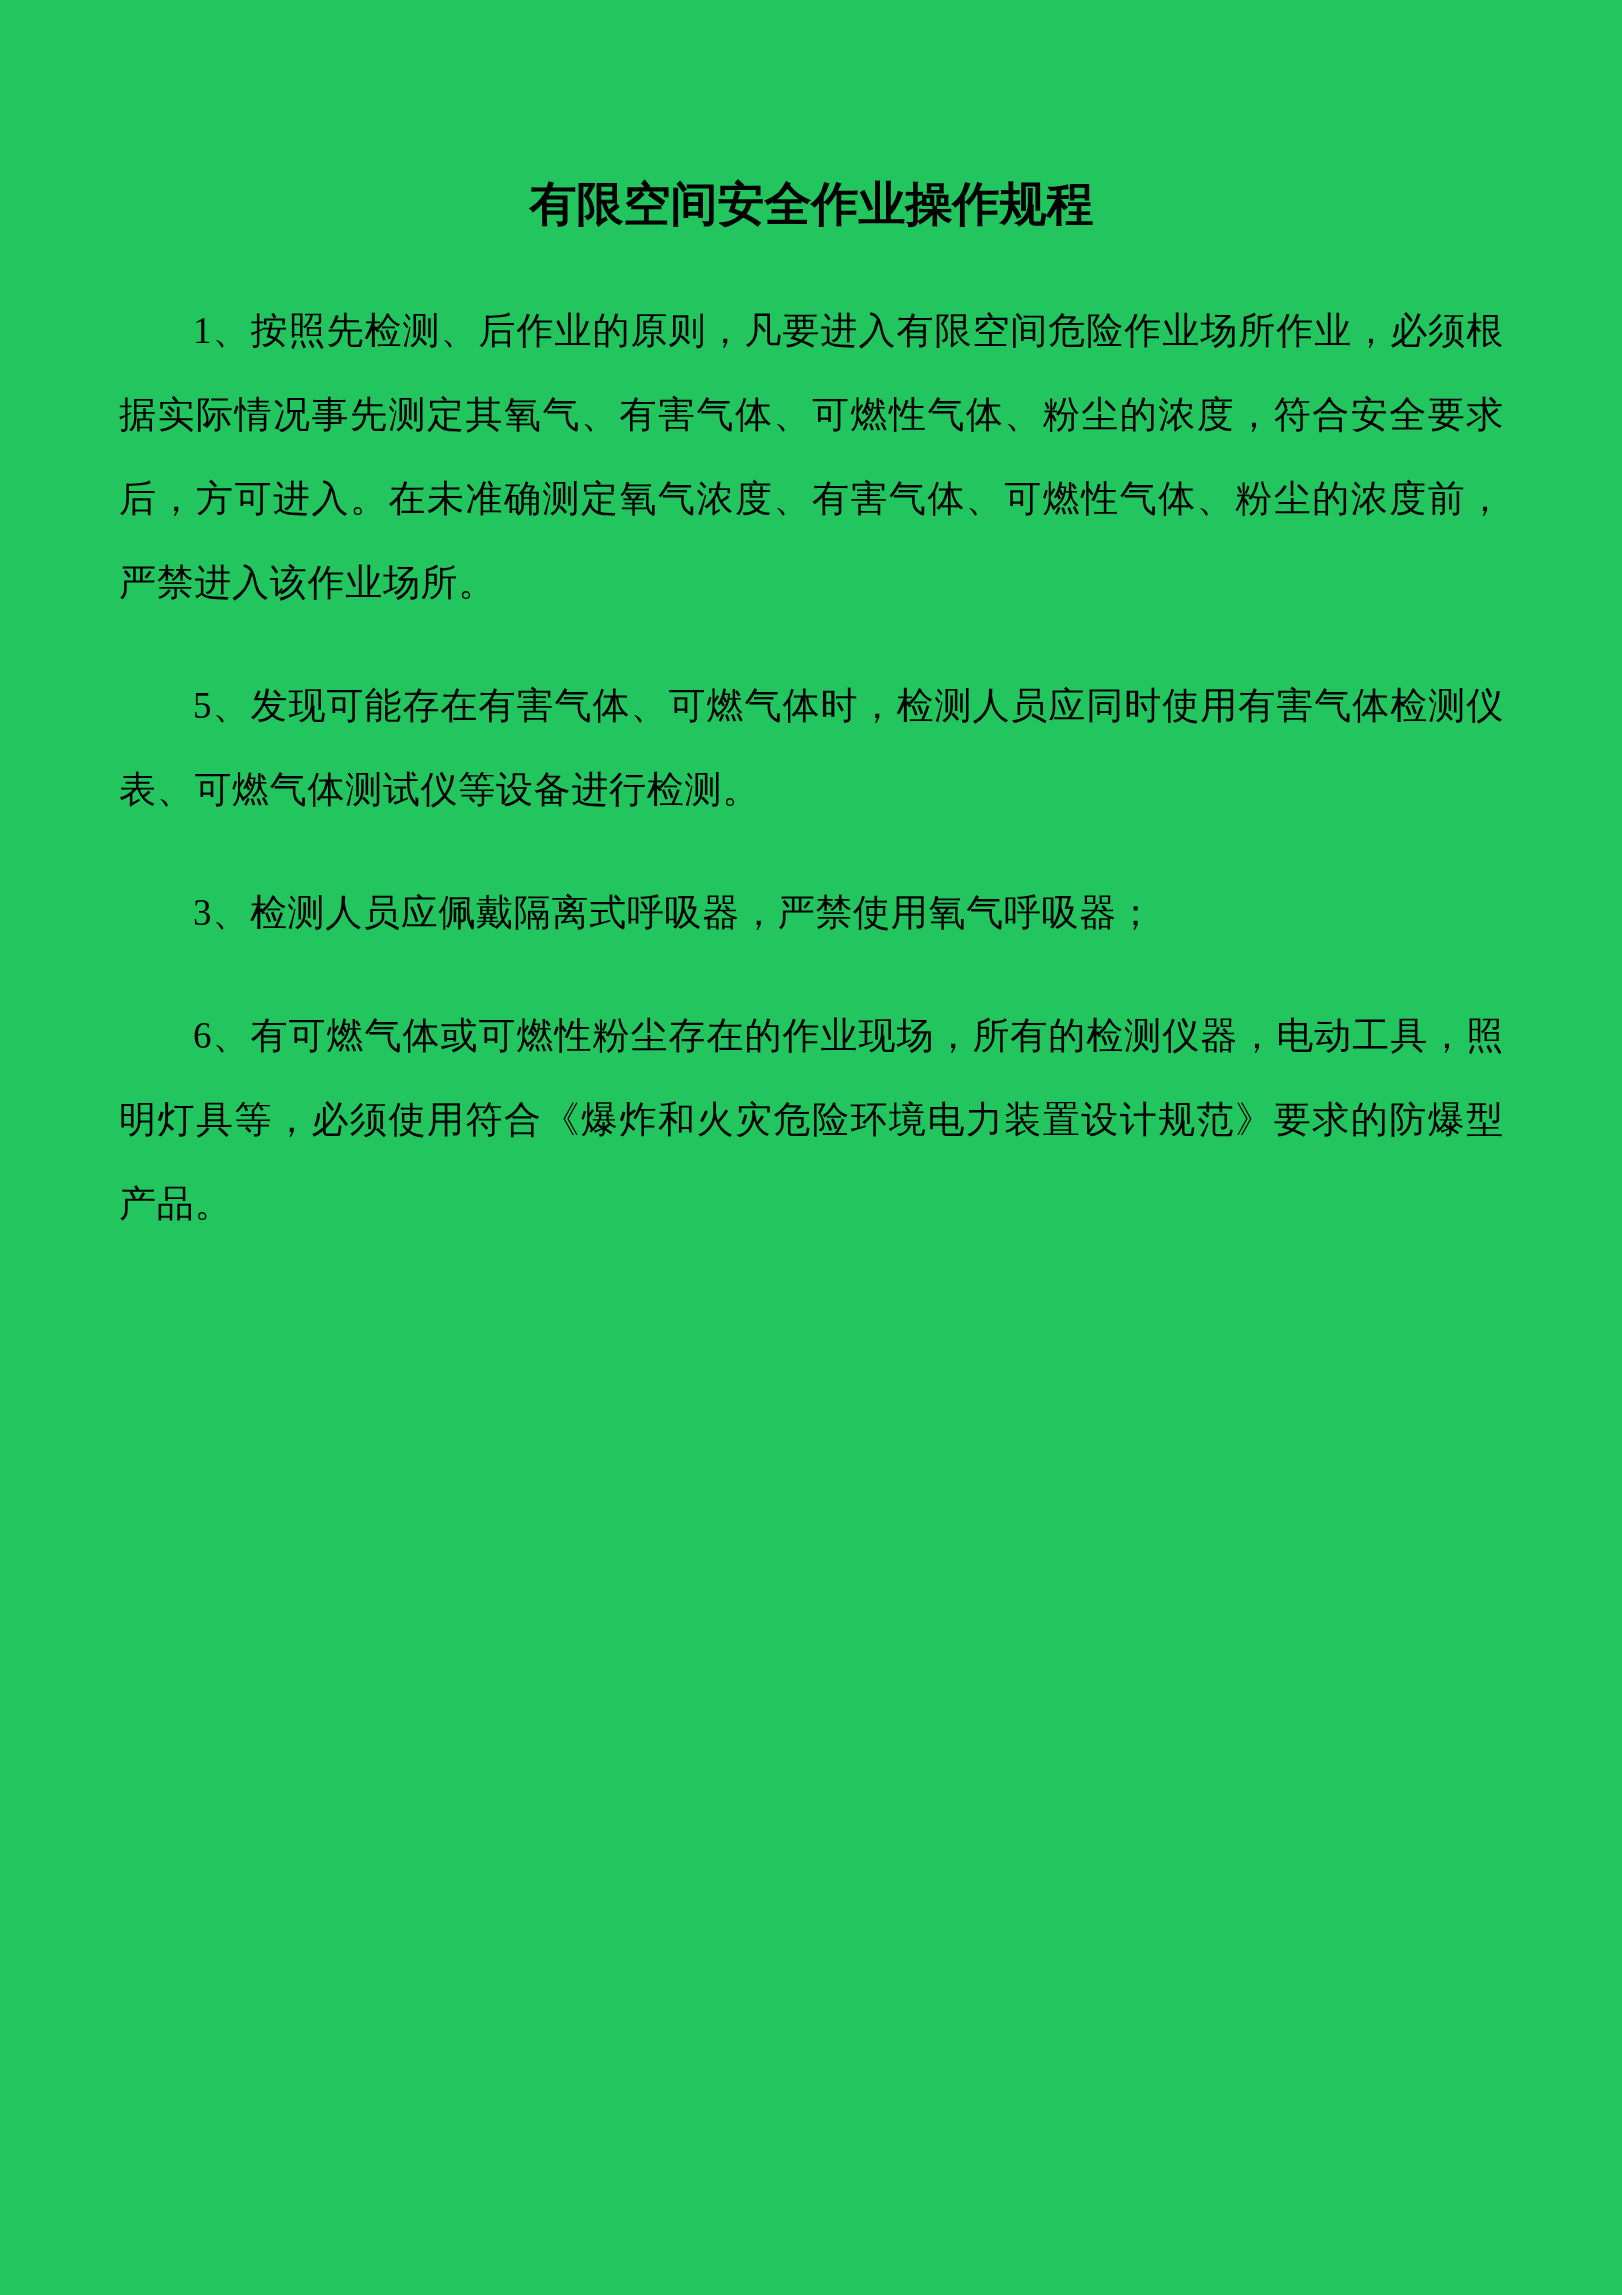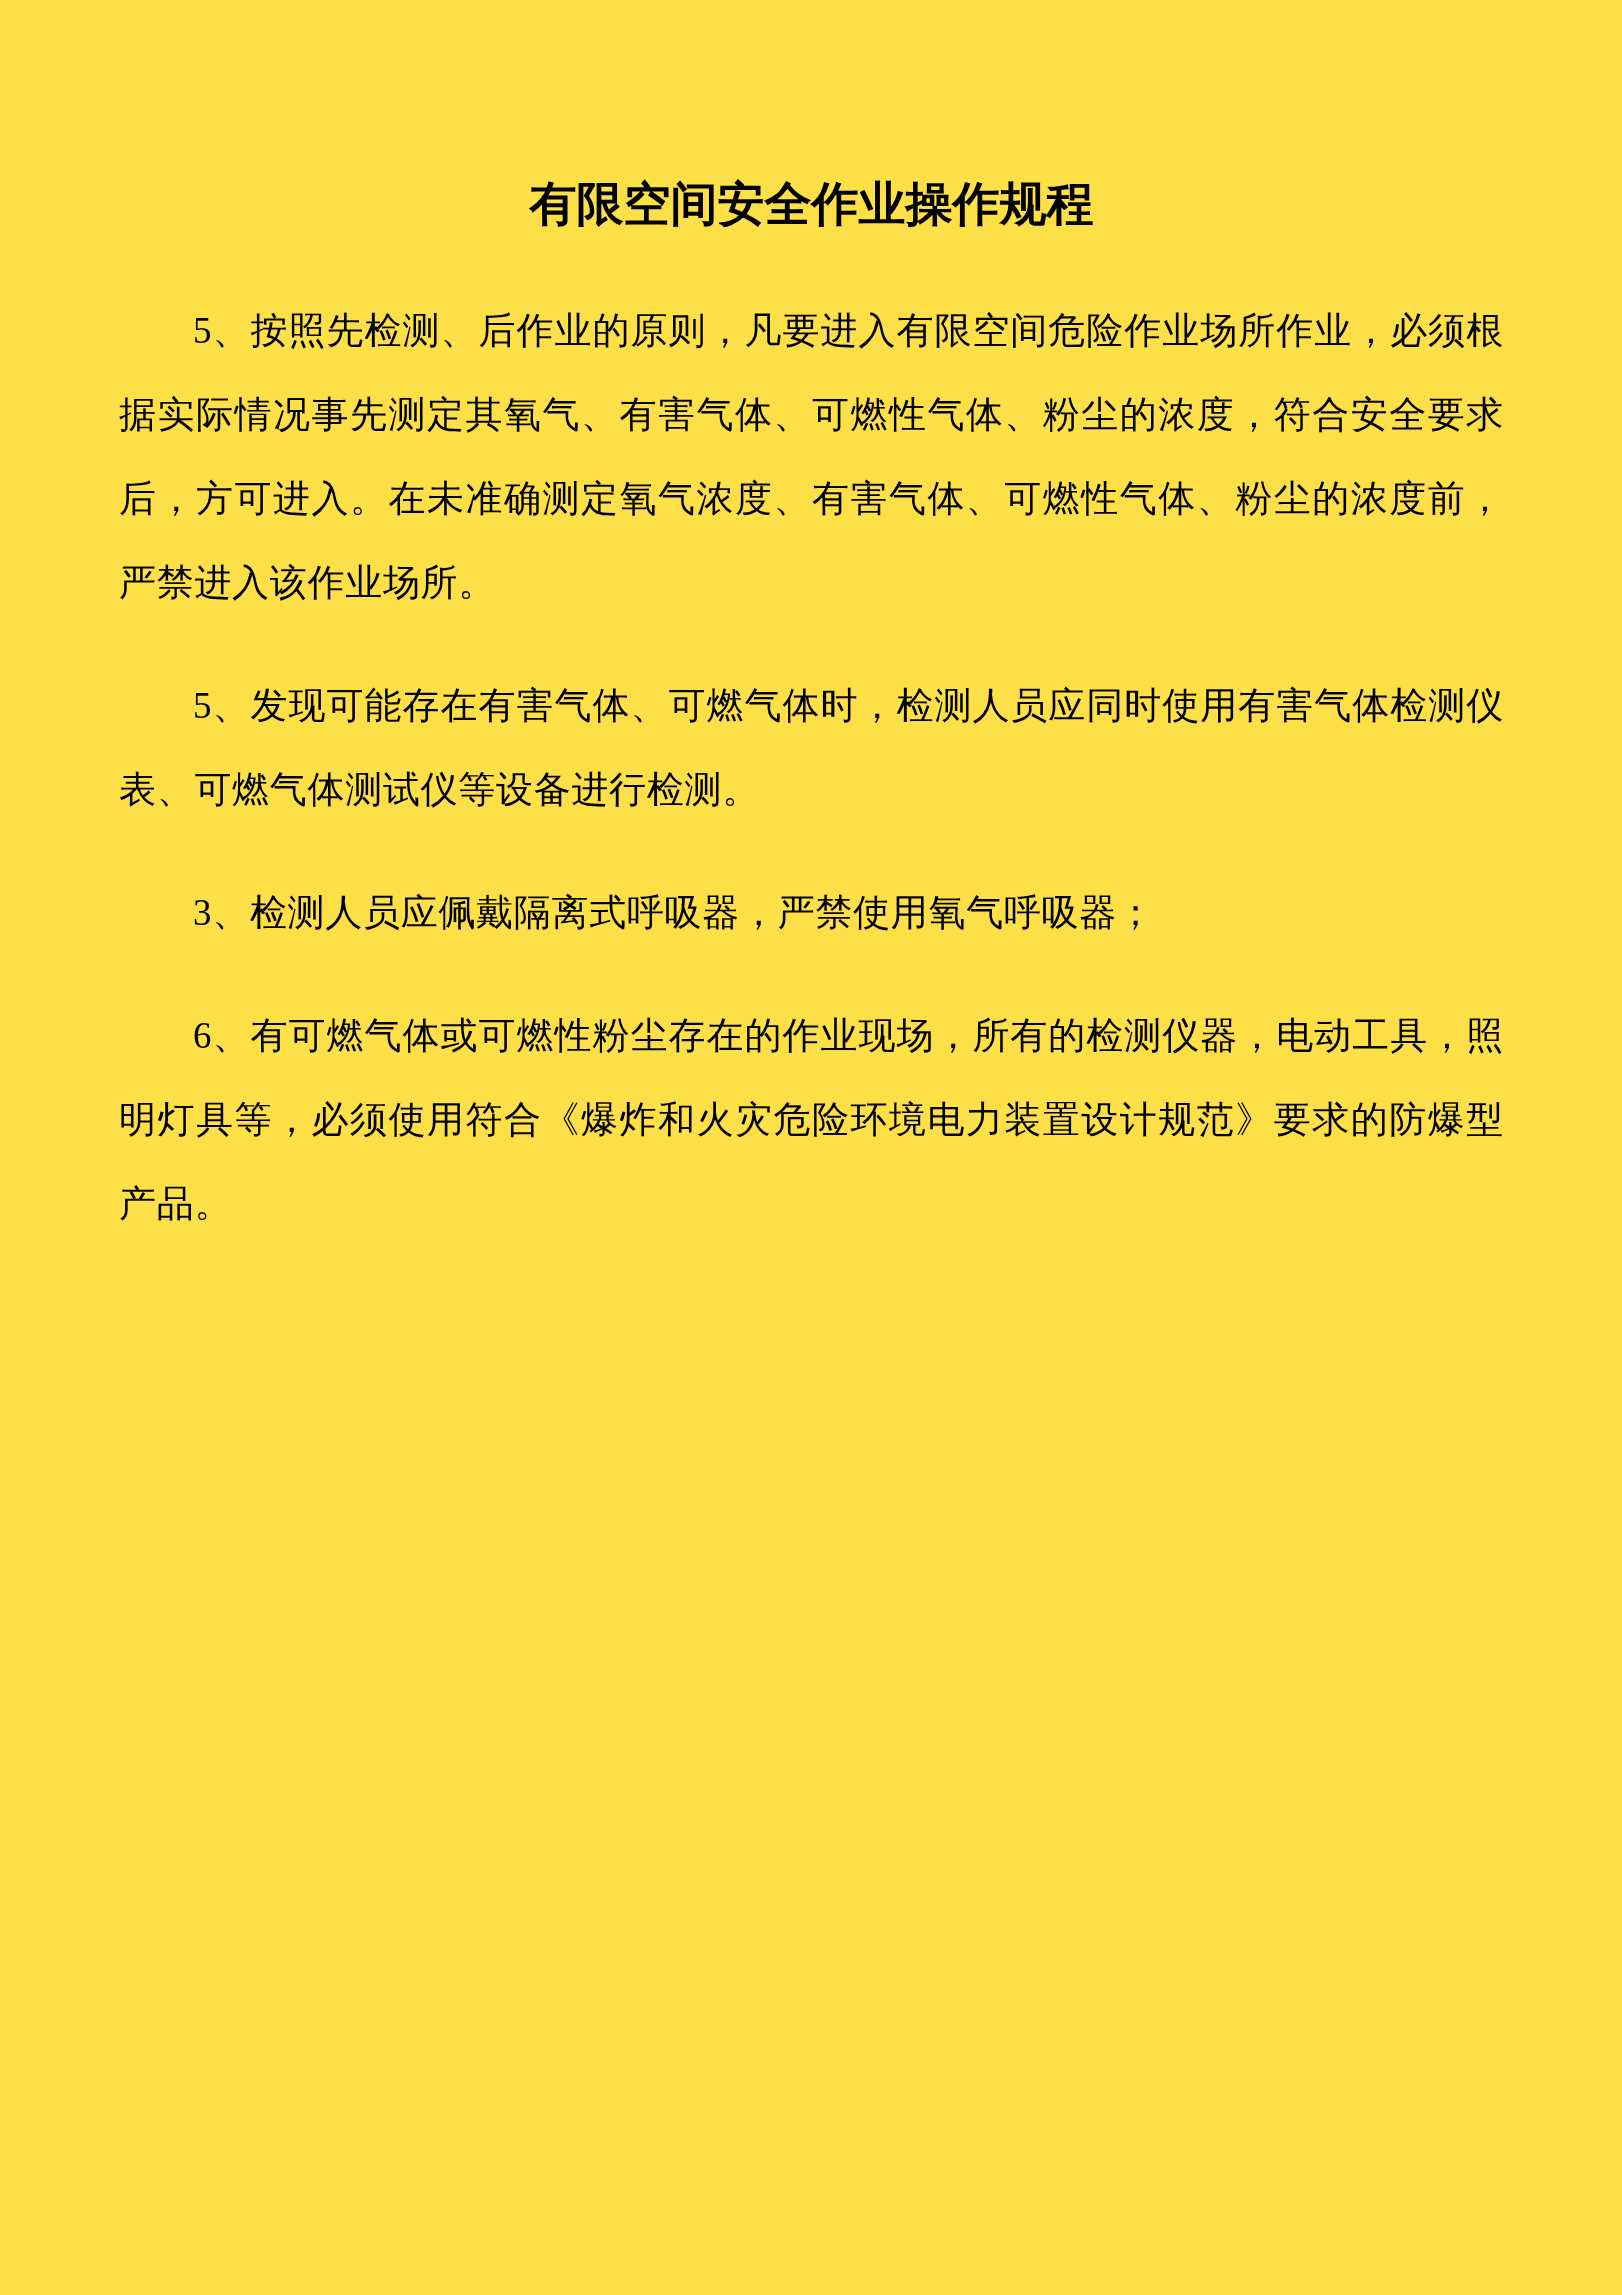--- a/index.html
+++ b/index.html
@@ -11,21 +11,21 @@
     width: 1623px;
     height: 2295px;
     color: #000000;
     font-family: "Liberation Serif", "DejaVu Serif", serif;
   }
   .page {
     box-sizing: border-box;
     width: 1623px;
     height: 2295px;
     padding: 175px 119px 0 119px;
-    background: #fde047;
+    background: #22c55e;
     overflow: hidden;
   }
   .doc-title {
     margin: 0 0 56px 0;
     font-size: 47px;
     line-height: 58px;
     font-weight: bold;
     text-align: center;
     font-family: "Liberation Serif", "DejaVu Serif", serif;
   }
@@ -41,21 +41,21 @@
   .para.first {
     margin-top: 0;
   }
 </style>
 </head>
 <body>
 
 <div class="page">
   <h1 class="doc-title">有限空间安全作业操作规程</h1>
 
-  <p class="para first">5、按照先检测、后作业的原则，凡要进入有限空间危险作业场所作业，必须根据实际情况事先测定其氧气、有害气体、可燃性气体、粉尘的浓度，符合安全要求后，方可进入。在未准确测定氧气浓度、有害气体、可燃性气体、粉尘的浓度前，严禁进入该作业场所。</p>
+  <p class="para first">1、按照先检测、后作业的原则，凡要进入有限空间危险作业场所作业，必须根据实际情况事先测定其氧气、有害气体、可燃性气体、粉尘的浓度，符合安全要求后，方可进入。在未准确测定氧气浓度、有害气体、可燃性气体、粉尘的浓度前，严禁进入该作业场所。</p>
 
 
 
 
   <p class="para">5、发现可能存在有害气体、可燃气体时，检测人员应同时使用有害气体检测仪表、可燃气体测试仪等设备进行检测。</p>
 
   <p class="para">3、检测人员应佩戴隔离式呼吸器，严禁使用氧气呼吸器；</p>
 
   <p class="para">6、有可燃气体或可燃性粉尘存在的作业现场，所有的检测仪器，电动工具，照明灯具等，必须使用符合《爆炸和火灾危险环境电力装置设计规范》要求的防爆型产品。</p>
 </div>

